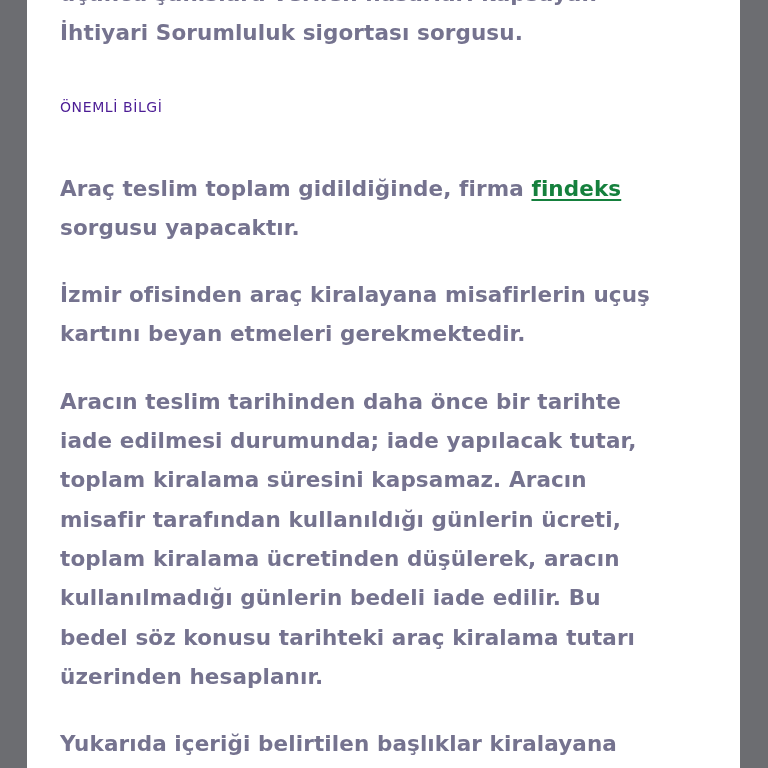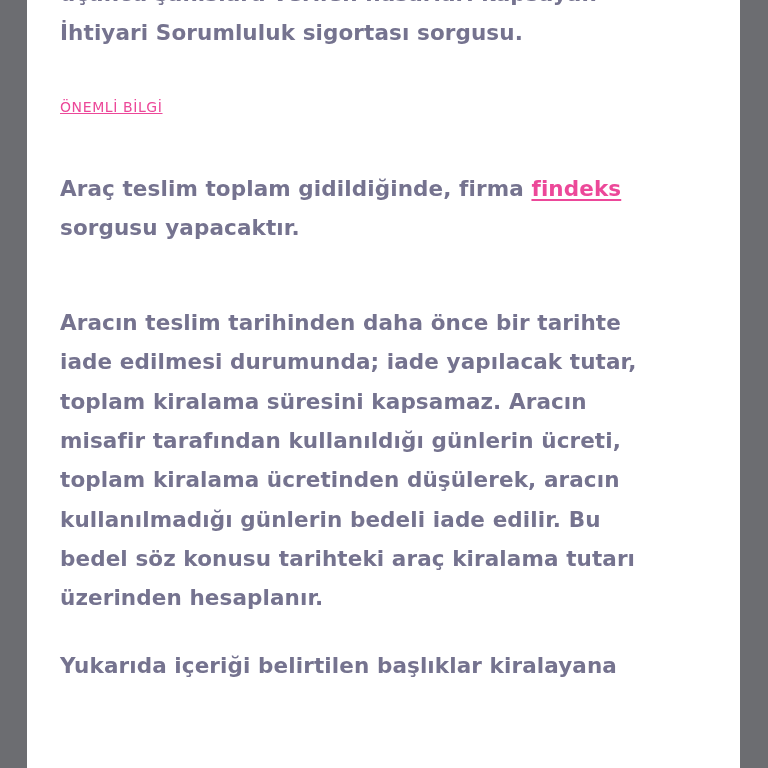--- a/index.html
+++ b/index.html
@@ -33,28 +33,27 @@
       line-height: 39.3px;
       margin: 0;
       letter-spacing: 0.1px;
       white-space: pre-line;
     }
     .para.intro { margin-bottom: 44px; }
     .section-label {
       font-size: 14px;
       font-weight: normal;
       letter-spacing: 0.6px;
-      color: #ec4899;
+      color: #4c1d95;
       margin: 0 0 52px 0;
       line-height: 20px;
-      text-decoration: underline;
     }
     .gap { height: 28px; }
     .link {
-      color: #ec4899;
+      color: #15803d;
       text-decoration: underline;
       text-underline-offset: 3px;
       text-decoration-thickness: 2px;
       cursor: pointer;
       text-align: center;
     }
   </style>
 </head>
 <body>
 
@@ -64,20 +63,22 @@
     <p class="para intro"><span>üçüncü şahıslara verilen hasarları kapsayan</span>
 <span>İhtiyari Sorumluluk sigortası sorgusu.</span></p>
 
     <div class="section-label">ÖNEMLİ BİLGİ</div>
 
     <p class="para"><span>Araç teslim toplam gidildiğinde, firma </span><a class="link">findeks</a><span>
 sorgusu yapacaktır.</span></p>
 
     <div class="gap"></div>
 
+    <p class="para">İzmir ofisinden araç kiralayana misafirlerin uçuş
+kartını beyan etmeleri gerekmektedir.</p>
 
     <div class="gap"></div>
 
     <p class="para">Aracın teslim tarihinden daha önce bir tarihte
 iade edilmesi durumunda; iade yapılacak tutar,
 toplam kiralama süresini kapsamaz. Aracın
 misafir tarafından kullanıldığı günlerin ücreti,
 toplam kiralama ücretinden düşülerek, aracın
 kullanılmadığı günlerin bedeli iade edilir. Bu
 bedel söz konusu tarihteki araç kiralama tutarı

